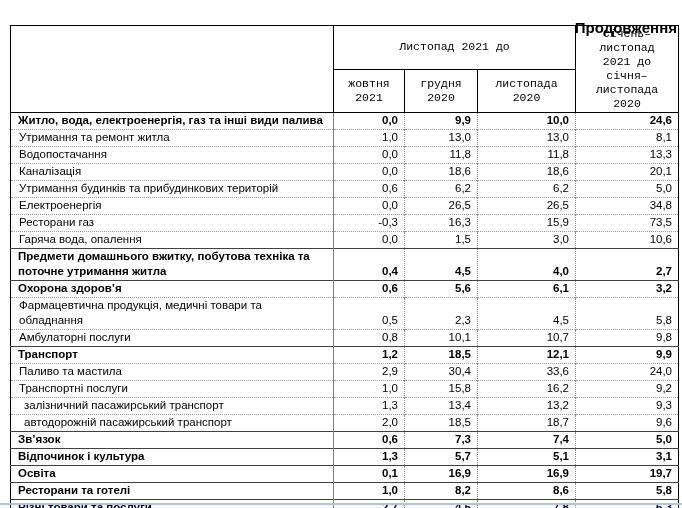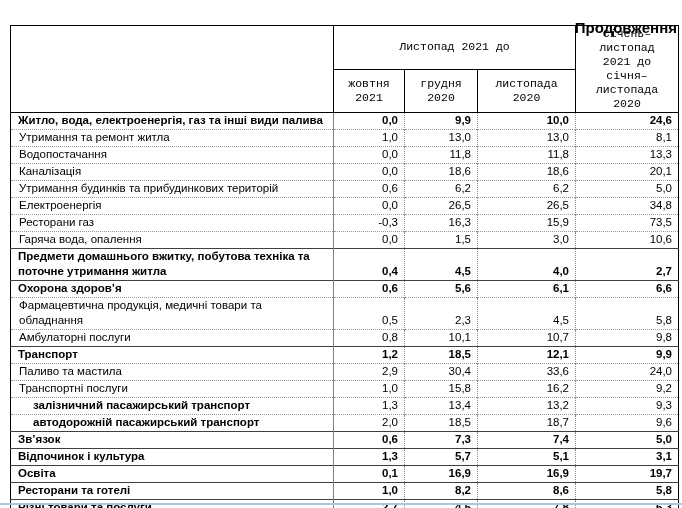--- a/index.html
+++ b/index.html
@@ -26,21 +26,21 @@
   thead tr { height:34px;font-family:Liberation Mono, monospace; }
   thead th.corner { border-right:1px solid #000; }
   tbody tr { height:17px; }
   tbody td {
     font-size:11.5px; line-height:15px;
     vertical-align:bottom; padding:0 0 1px 0;
   }
   tbody td.lbl { text-align:left; white-space:pre-line; padding-right:2px; }
   tbody tr.lv0 td.lbl { padding-left:7px;margin-top:44px; }
   tbody tr.lv1 td.lbl { padding-left:8px; }
-  tbody tr.lv2 td.lbl { padding-left:22px;font-weight:bold; }
+  tbody tr.lv2 td.lbl { padding-left:13px; }
   tbody td.val { text-align:right; padding-right:6px; border-left:1px dotted #8a8a8a; }
   tbody td.val.first { border-left:1px solid #808080; }
   tbody tr.sec td { border-top:1px solid #404040; font-weight:bold; }
   tbody tr.sub td { border-top:1px dotted #999; }
   .page-edge {
     position:absolute; left:0; top:503px; width:682px; height:2px;
   }
 </style>
 </head>
 <body>
@@ -133,21 +133,21 @@
         <td class="val first">0,4</td>
         <td class="val">4,5</td>
         <td class="val">4,0</td>
         <td class="val">2,7</td>
       </tr>
       <tr class="sec lv0">
         <td class="lbl">Охорона здоров’я</td>
         <td class="val first">0,6</td>
         <td class="val">5,6</td>
         <td class="val">6,1</td>
-        <td class="val">6,6</td>
+        <td class="val">3,2</td>
       </tr>
       <tr class="sub lv1">
         <td class="lbl">Фармацевтична продукція, медичні товари та
 обладнання</td>
         <td class="val first">0,5</td>
         <td class="val">2,3</td>
         <td class="val">4,5</td>
         <td class="val">5,8</td>
       </tr>
       <tr class="sub lv1">

